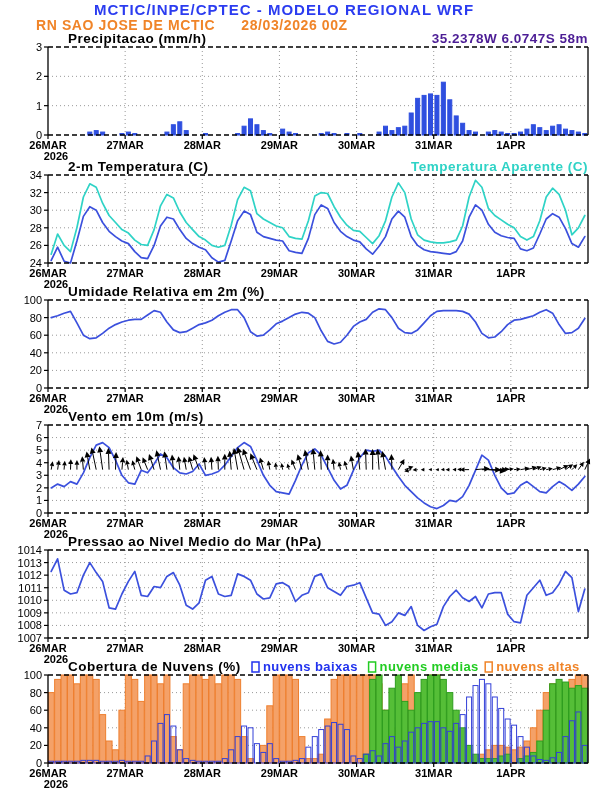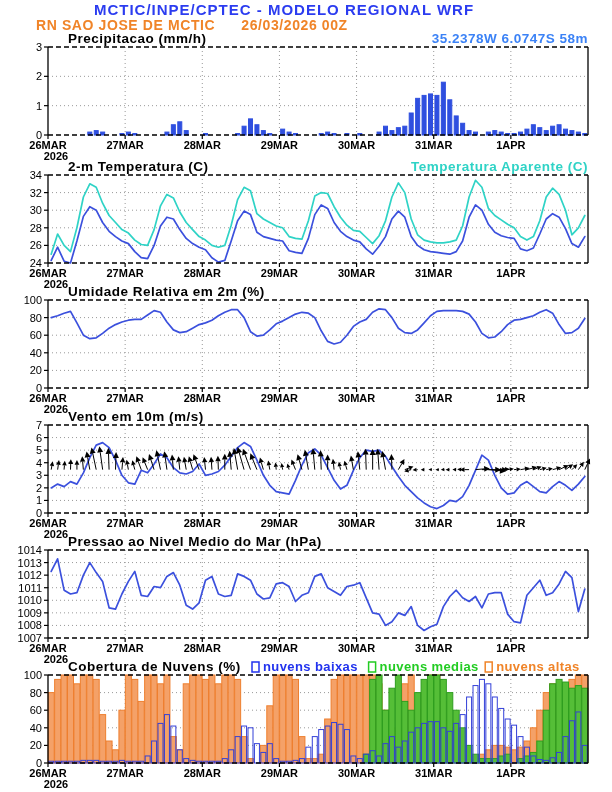--- a/index.html
+++ b/index.html
@@ -10,22 +10,22 @@
   .hdr2{position:absolute;top:17px;left:36px;font-size:14px;letter-spacing:.6px;font-weight:bold;}
   .hdr2 .rt{margin-left:26px;}
   .coords{position:absolute;top:31px;right:24px;font-size:13.5px;letter-spacing:.5px;font-weight:bold;}
   svg{position:absolute;top:0;left:0;}
 </style>
 </head>
 <body>
 
 <div id="page">
   <div class="hdr1" style="color: rgb(43, 60, 240);">MCTIC/INPE/CPTEC - MODELO REGIONAL WRF</div>
-  <div class="hdr2" style="color: rgb(240, 132, 40);"><span>RN SAO JOSE DE MCTIC</span><span class="rt">26/03/2026 00Z</span></div>
-  <div class="coords" style="color: #3b82f6;">35.2378W 6.0747S 58m</div>
+  <div class="hdr2" style="color: rgb(240, 132, 40);"><span>RN SAO JOSE DE MCTIC</span><span class="rt">28/03/2026 00Z</span></div>
+  <div class="coords" style="color: #4c1d95;">35.2378W 6.0747S 58m</div>
   <svg id="chart" width="612" height="792" viewBox="0 0 612 792">
       <g>
         <line x1="125.14285714285714" y1="47" x2="125.14285714285714" y2="135" stroke="#999999" stroke-width="1" stroke-dasharray="1 3"></line>
         <line x1="202.28571428571428" y1="47" x2="202.28571428571428" y2="135" stroke="#999999" stroke-width="1" stroke-dasharray="1 3"></line>
         <line x1="279.42857142857144" y1="47" x2="279.42857142857144" y2="135" stroke="#999999" stroke-width="1" stroke-dasharray="1 3"></line>
         <line x1="356.57142857142856" y1="47" x2="356.57142857142856" y2="135" stroke="#999999" stroke-width="1" stroke-dasharray="1 3"></line>
         <line x1="433.71428571428567" y1="47" x2="433.71428571428567" y2="135" stroke="#999999" stroke-width="1" stroke-dasharray="1 3"></line>
         <line x1="510.85714285714283" y1="47" x2="510.85714285714283" y2="135" stroke="#999999" stroke-width="1" stroke-dasharray="1 3"></line>
         <line x1="44" y1="135" x2="48" y2="135" stroke="#000" stroke-width="1.2"></line>
         <text x="42" y="139" font-size="11" fill="#000" font-family="&quot;Liberation Sans&quot;,sans-serif" text-anchor="end">0</text>

